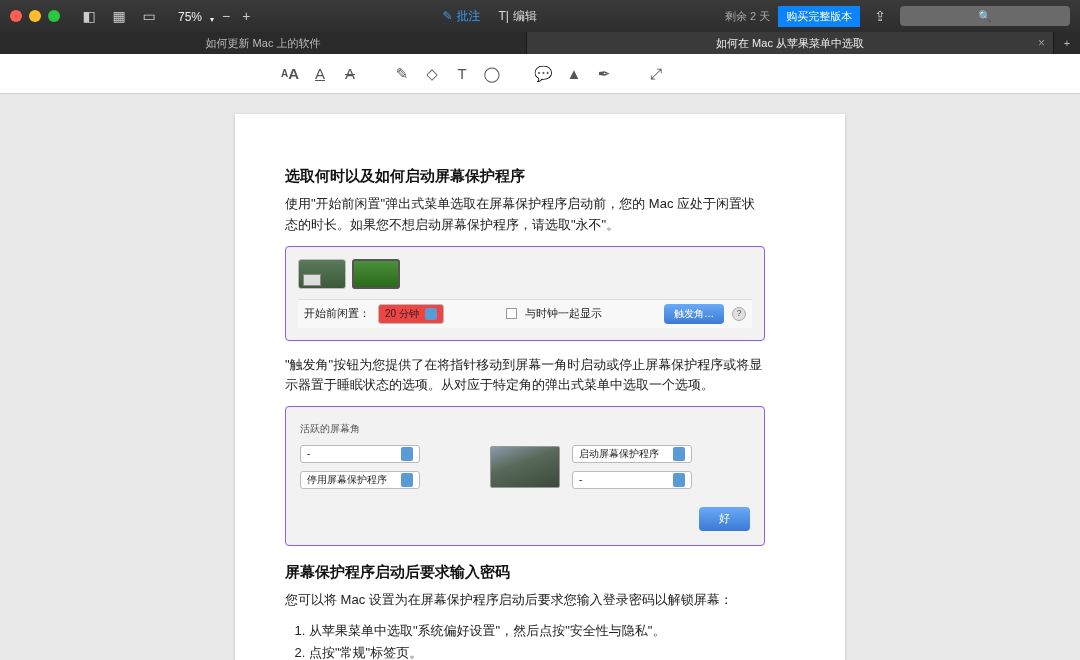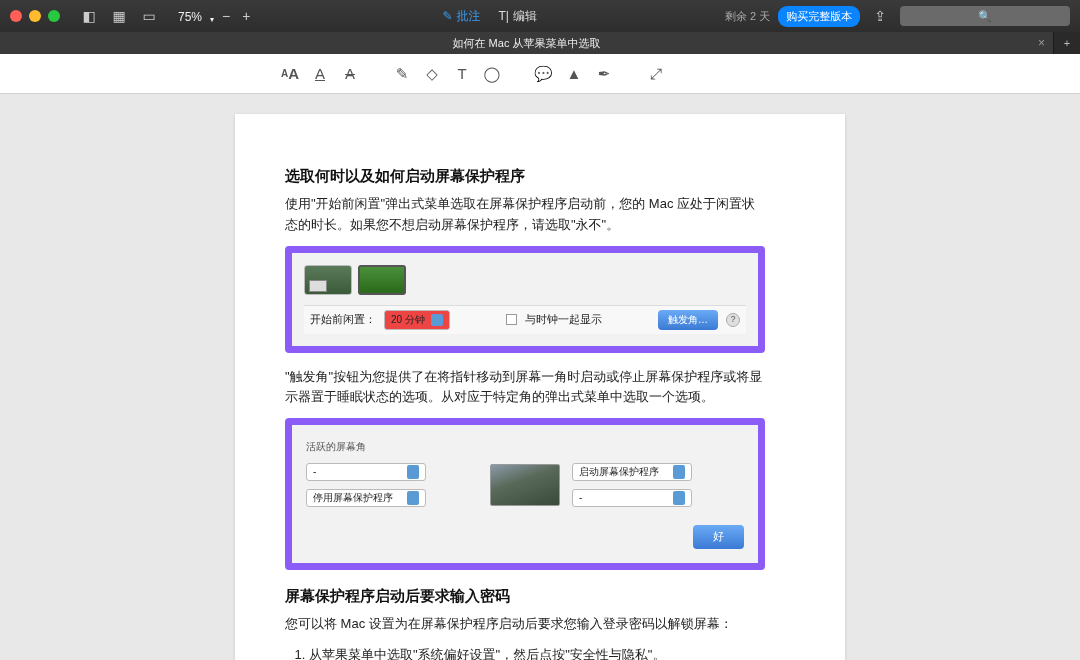--- a/index.html
+++ b/index.html
@@ -36,21 +36,21 @@
     }
     .zoom-val { padding: 0 4px; }
     .zoom-btn { font-size: 14px; color: #ccc; padding: 0 4px; cursor: pointer; }
     .spacer { flex: 1; }
     .center-tools { display: flex; gap: 18px; align-items: center; }
     .annotate { color: #3a9df2; display: flex; align-items: center; gap: 4px; }
     .edit { color: #ddd; display: flex; align-items: center; gap: 4px; }
     .trial { color: #aaa; font-size: 11px; }
     .buy {
       background: #0a84ff; color: #fff; padding: 3px 8px;
-      border-radius: 9px; font-size: 11px;
+      border-radius: 0; font-size: 11px;
     }
     .share { color: #ccc; font-size: 14px; margin: 0 6px; }
     .search {
       background: #6a6a6a; border-radius: 4px;
       width: 170px; height: 20px; display: flex;
       align-items: center; justify-content: center;
       color: #ccc; font-size: 12px;
     }
     .tabbar {
       height: 22px; background: #2a2a2a;
@@ -92,21 +92,21 @@
       box-shadow: 0 1px 3px rgba(0,0,0,0.15);
       overflow: hidden;
       font-size: 13px; line-height: 1.6; color: #222;
     }
     .page h3 {
       font-size: 15px; font-weight: 600;
       margin-bottom: 6px; color: #111;
     }
     .page p { margin-bottom: 10px; }
     .screenshot {
-      border: 7px solid #8b5cf6; border-radius: 4px;
+      border: 1px solid #8b5cf6; border-radius: 4px;
       margin: 10px 0 14px; background: #f2f2f2;
       padding: 12px; font-size: 11px;
     }
     .ss1-thumbs { display: flex; gap: 6px; margin-bottom: 10px; }
     .thumb {
       width: 48px; height: 30px; border-radius: 3px;
       border: 1px solid #bbb;
     }
     .thumb.green { background: linear-gradient(#4a8f3a, #2a6a1a); border: 2px solid #555; }
     .thumb.desk { background: linear-gradient(#5a7a5a, #3a5a3a); position: relative; }
@@ -209,20 +209,23 @@
   <div class="spacer"></div>
   <span class="trial">剩余 2 天</span>
   <span class="buy">购买完整版本</span>
   <span class="share">⇪</span>
   <div class="search">
     <span style="font-size:11px;">🔍</span>
   </div>
 </div>
 
 <div class="tabbar">
+  <div class="tab">
+    <span>如何更新 Mac 上的软件</span>
+  </div>
   <div class="tab active">
     <span class="tab-close">×</span>
     <span>如何在 Mac 从苹果菜单中选取</span>
   </div>
   <div class="tab-add">+</div>
 </div>
 
 <div class="toolbar2">
   <div class="tgroup">
     <div class="ticon">

